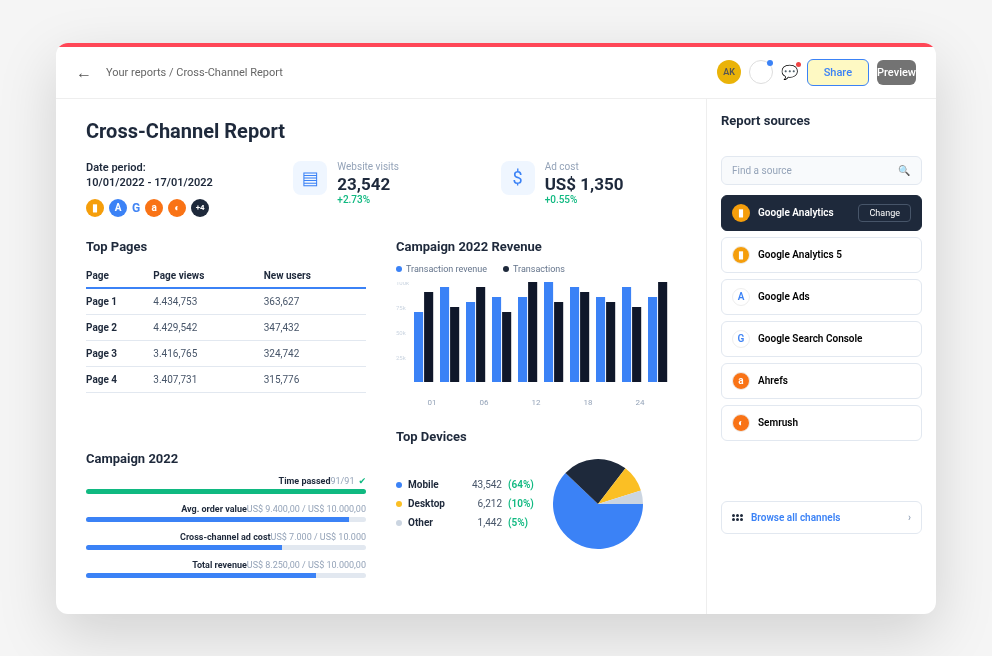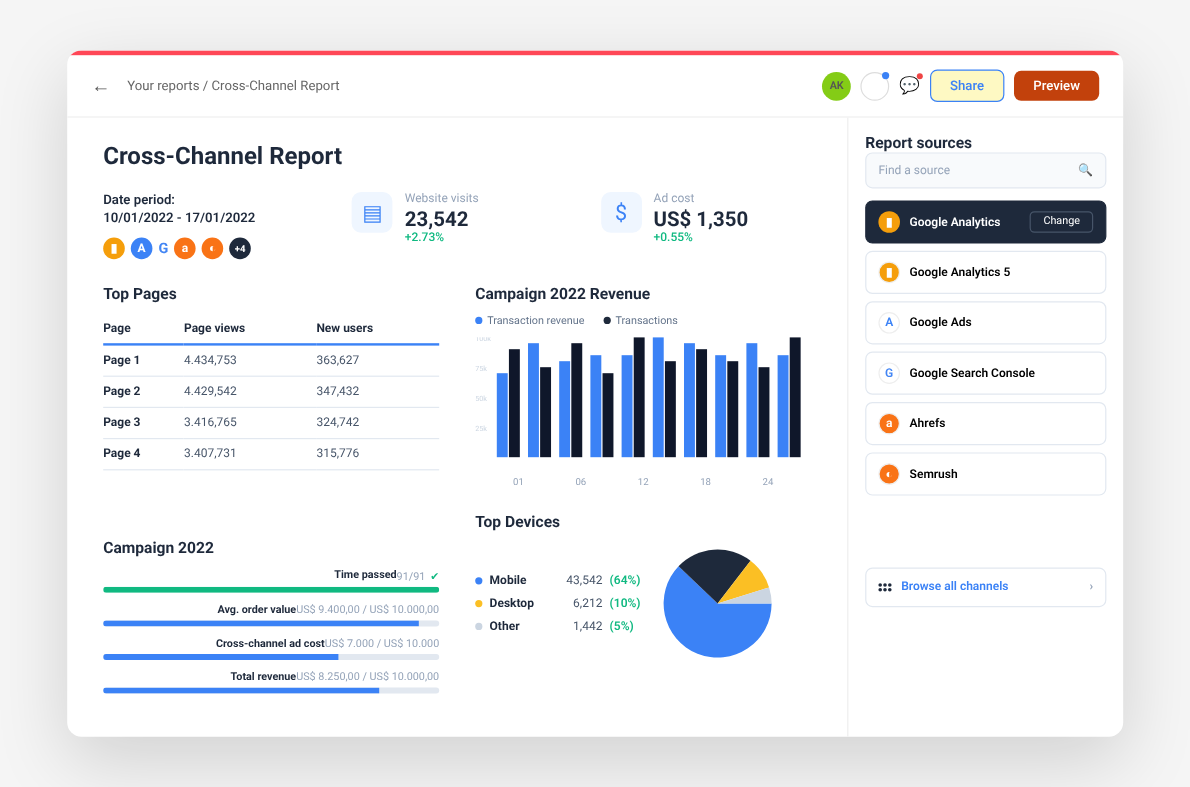--- a/index.html
+++ b/index.html
@@ -3,27 +3,27 @@
 <meta charset="utf-8">
 <style>
 *{box-sizing:border-box;margin:0;padding:0;font-family:-apple-system,BlinkMacSystemFont,'Segoe UI',Roboto,sans-serif}
 body{background:#f5f5f5;display:flex;justify-content:center;align-items:center;min-height:656px}
 .window{width:880px;background:#fff;border-radius:12px;box-shadow:0 20px 60px rgba(0,0,0,.15);overflow:hidden;position:relative}
 .top-accent{height:4px;background:#ff4757}
 .header{display:flex;align-items:center;padding:12px 20px;border-bottom:1px solid #eee}
 .back{font-size:16px;color:#555;margin-right:14px;cursor:pointer}
 .breadcrumb{font-size:11px;color:#666}
 .header-right{margin-left:auto;display:flex;align-items:center;gap:8px}
-.avatar{width:24px;height:24px;border-radius:50%;background:#84cc16;font-size:9px;display:flex;align-items:center;justify-content:center;color:#555;font-weight:600}
+.avatar{width:24px;height:24px;border-radius:50%;background:#eab308;font-size:9px;display:flex;align-items:center;justify-content:center;color:#555;font-weight:600}
 .avatar2{width:24px;height:24px;border-radius:50%;background:#fff;border:1px solid #ddd;position:relative}
 .avatar2::after{content:'';position:absolute;top:-1px;right:-1px;width:6px;height:6px;background:#3b82f6;border-radius:50%}
 .chat-icon{position:relative;font-size:14px}
 .chat-icon::after{content:'';position:absolute;top:-2px;right:-2px;width:5px;height:5px;background:#ef4444;border-radius:50%}
 .btn-outline{padding:6px 16px;border:1px solid #3b82f6;color:#3b82f6;background:#fef9c3;border-radius:6px;font-size:11px;font-weight:500;cursor:pointer}
-.btn-primary{padding:6px 16px;background:#c2410c;color:#fff;border:none;border-radius:6px;font-size:11px;font-weight:500;cursor:pointer}
+.btn-primary{padding:6px 0;background:#737373;color:#fff;border:none;border-radius:6px;font-size:11px;font-weight:500;cursor:pointer}
 .main-layout{display:flex}
 .content{flex:1;padding:20px 30px 26px}
 .sidebar{width:230px;padding:14px;border-left:1px solid #eee}
 h1{font-size:20px;color:#1e293b;font-weight:700;margin-bottom:18px}
 .kpi-row{display:flex;gap:32px;margin-bottom:22px}
 .kpi-date{flex:1}
 .kpi-label{font-size:11px;color:#1e293b;font-weight:600;margin-bottom:2px}
 .kpi-period{font-size:11px;color:#1e293b;font-weight:600;margin-bottom:10px}
 .kpi-icons{display:flex;align-items:center;gap:5px}
 .mini-icon{width:18px;height:18px;border-radius:50%;display:inline-flex;align-items:center;justify-content:center;font-size:10px;font-weight:700;color:#fff}
@@ -51,21 +51,21 @@
 .progress-head .pv{color:#94a3b8}
 .progress-bar{height:5px;background:#e2e8f0;border-radius:3px;overflow:hidden}
 .progress-fill{height:100%}
 .pie-section{display:flex;gap:14px;align-items:center}
 .pie-legend{font-size:10px}
 .pie-legend-row{display:flex;align-items:center;gap:6px;padding:4px 0}
 .pie-legend-row .dot{width:6px;height:6px;border-radius:50%}
 .pie-legend-row .n{font-weight:700;color:#1e293b;width:46px}
 .pie-legend-row .v{color:#475569;width:42px;text-align:right}
 .pie-legend-row .p{color:#10b981;font-weight:600}
-.sidebar h3{font-size:13px;font-weight:700;color:#1e293b;margin-bottom:0}
+.sidebar h3{font-size:13px;font-weight:700;color:#1e293b;margin-bottom:28px}
 .search-box{width:100%;padding:8px 10px;border:1px solid #e2e8f0;border-radius:6px;font-size:10px;background:#f8fafc;margin-bottom:10px;position:relative}
 .search-inner{display:flex;align-items:center;justify-content:space-between;color:#94a3b8}
 .source-item{display:flex;align-items:center;gap:8px;padding:8px 10px;border:1px solid #e2e8f0;border-radius:6px;margin-bottom:6px;font-size:10px;font-weight:600;cursor:pointer}
 .source-item.active{background:#1e293b;color:#fff;border-color:#1e293b;justify-content:space-between}
 .source-icon{width:18px;height:18px;border-radius:50%;display:inline-flex;align-items:center;justify-content:center;font-size:10px;color:#fff;flex-shrink:0}
 .change-btn{padding:3px 10px;border:1px solid #475569;background:transparent;color:#fff;border-radius:4px;font-size:9px;cursor:pointer}
 .browse{display:flex;align-items:center;justify-content:center;gap:8px;padding:10px;font-size:10px;color:#3b82f6;font-weight:600;cursor:pointer;border:1px solid #e2e8f0;border-radius:6px;margin-top:60px}
 .browse-dots{display:inline-grid;grid-template-columns:repeat(3,3px);gap:1px;color:#1e293b}
 .browse-dots span{width:3px;height:3px;background:#1e293b;border-radius:50%}
 .check{color:#10b981;margin-left:4px}

